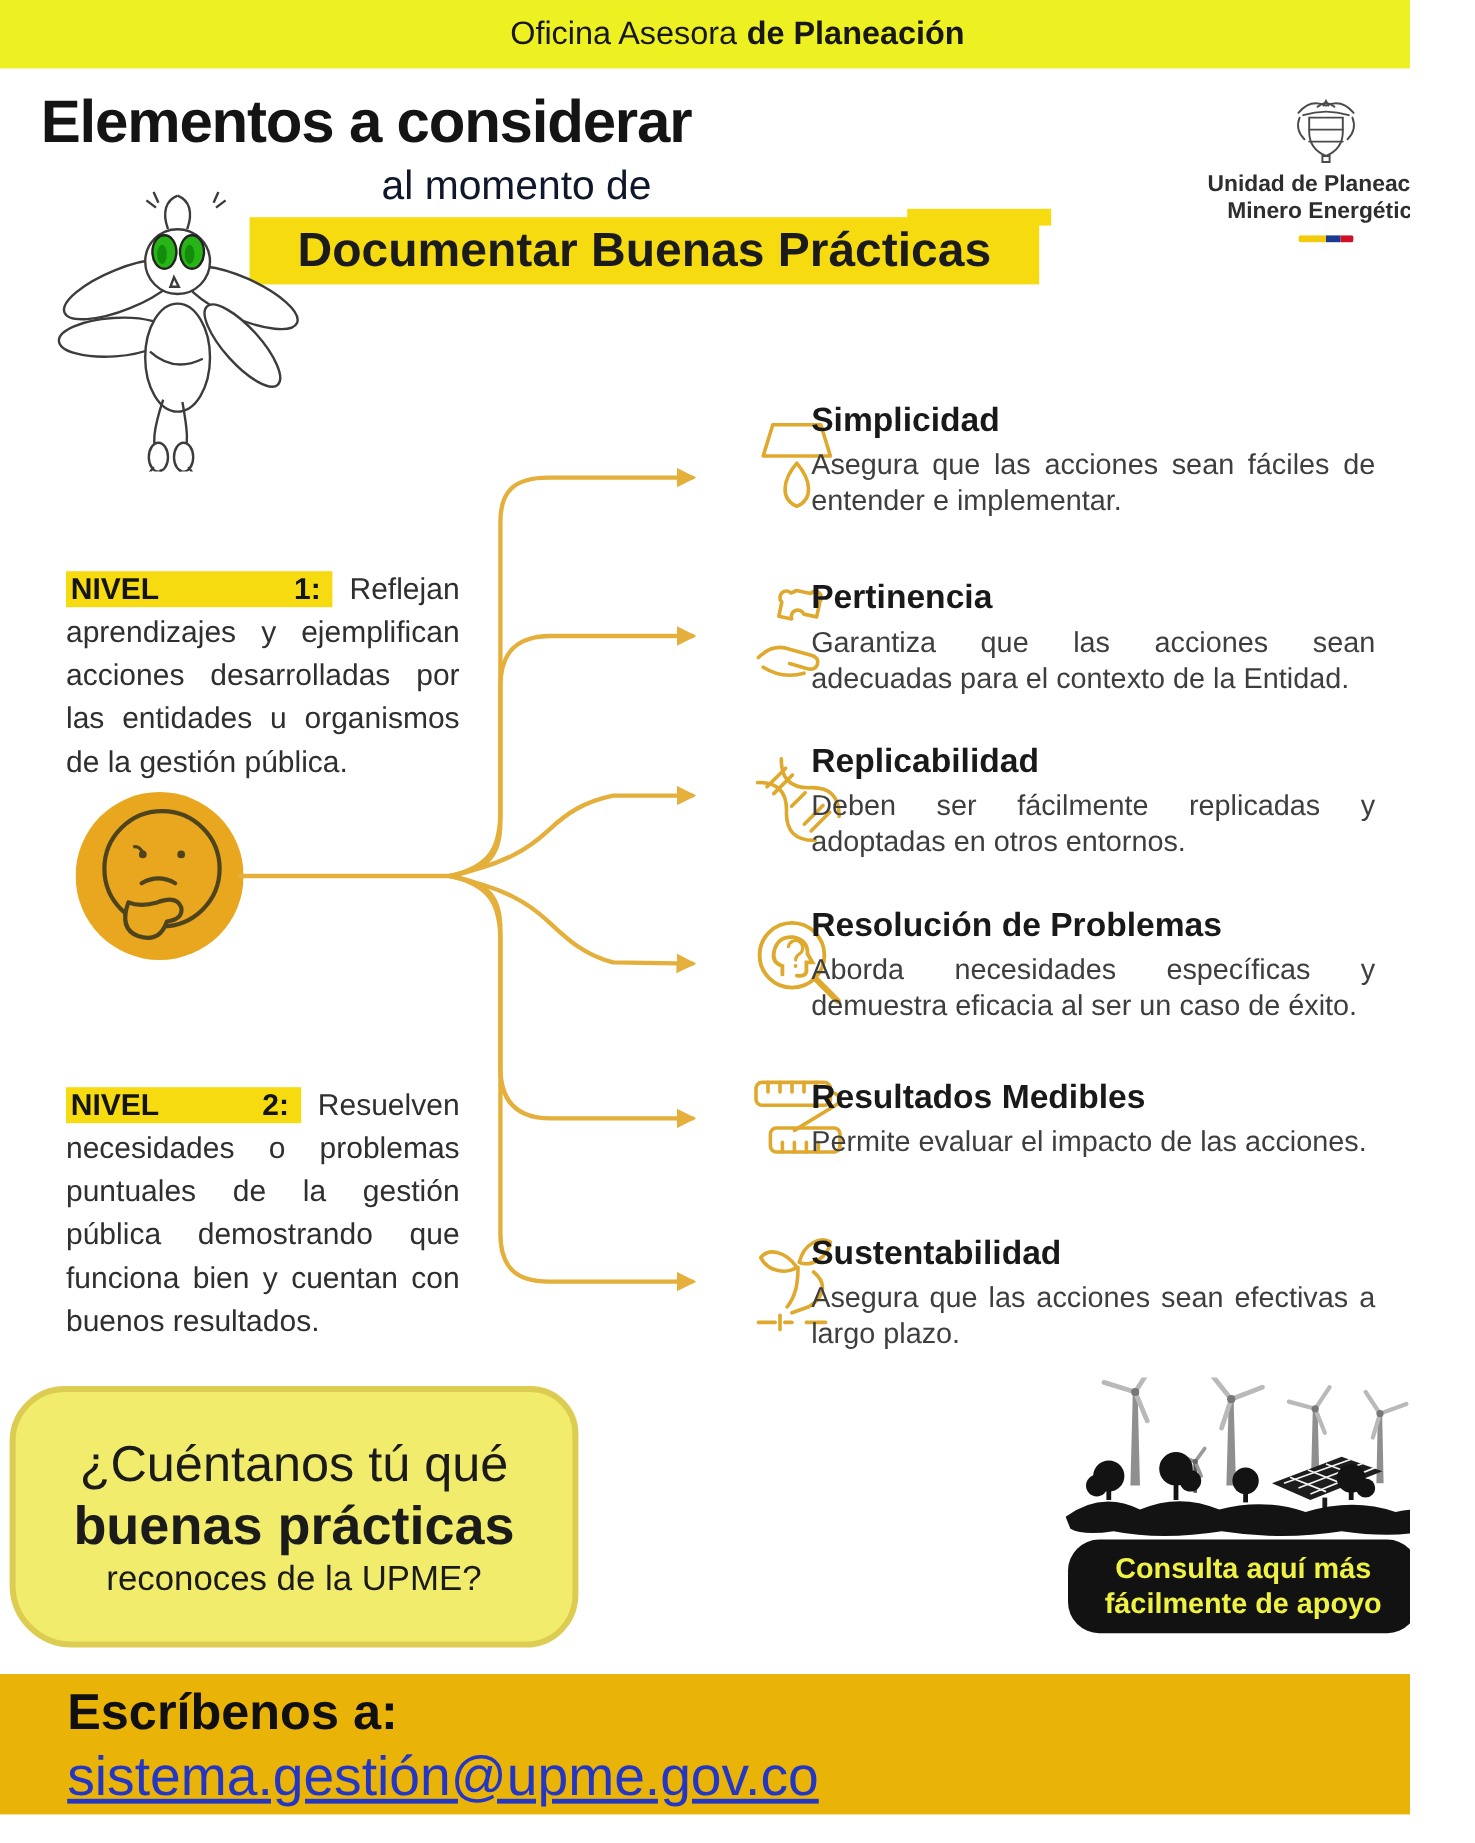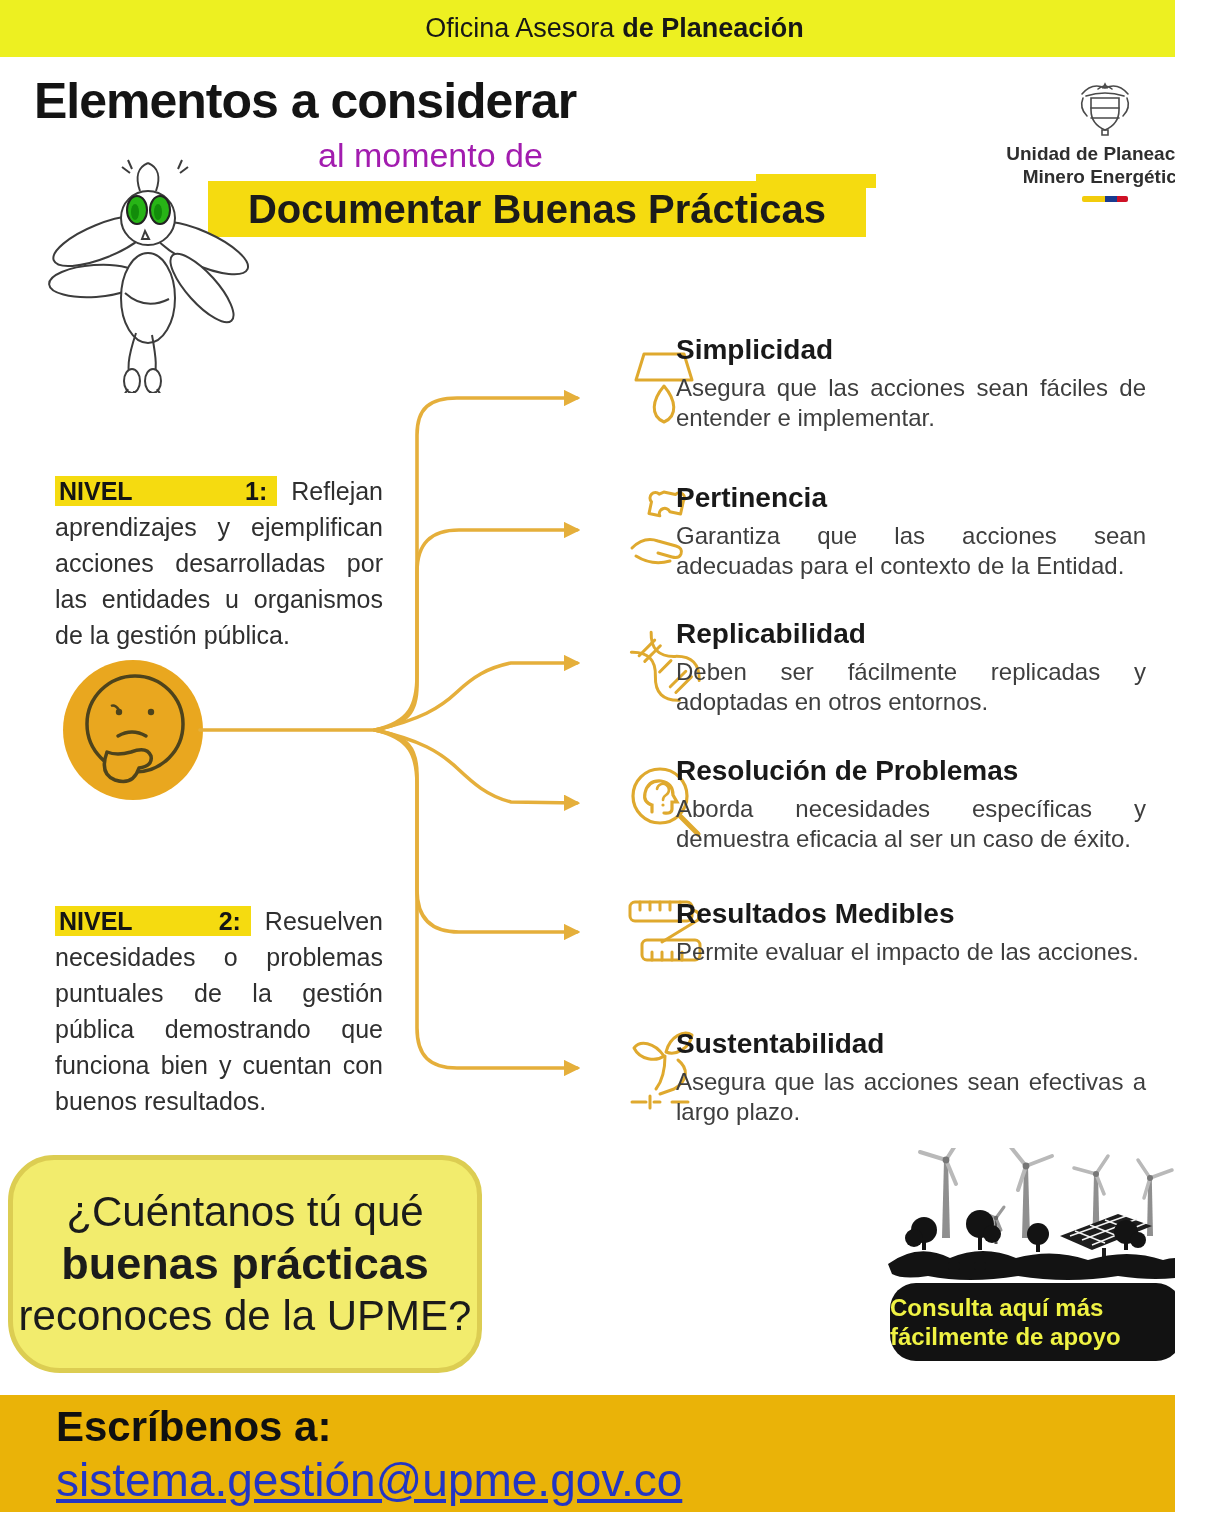--- a/index.html
+++ b/index.html
@@ -7,21 +7,21 @@
         font-family:"Liberation Sans","DejaVu Sans",sans-serif;color:#1d1d1d;}
 
   
   .top-banner{position:absolute;left:0;top:0;width:1229px;height:57px;background:#EDF021;
               display:flex;align-items:center;justify-content:center;font-size:27px;color:#171717;}
   .top-banner b{margin-left:8px;}
 
   
   .main-title{position:absolute;left:34px;top:72px;font-size:50px;font-weight:bold;
               letter-spacing:-1px;color:#141414;}
-  .sub-title{position:absolute;left:318px;top:136px;font-size:34px;color:#a21caf;}
+  .sub-title{position:absolute;left:318px;top:136px;font-size:34px;color:#0f172a;}
   .highlight-title{position:absolute;left:208px;top:181px;width:658px;height:56px;
                    background:#F5DB10;display:flex;align-items:center;justify-content:center;
                    font-size:40px;font-weight:bold;color:#1b1b1b;}
   .highlight-title::before{content:"";position:absolute;right:-10px;top:-7px;width:120px;height:14px;
                    background:#F5DB10;}
 
   
   .logo{position:absolute;left:1000px;top:80px;width:210px;text-align:center;}
   .logo .crest{display:block;margin:0 auto;}
   .logo .org{font-size:19px;font-weight:bold;color:#2e2e2e;line-height:23px;margin-top:6px;}
@@ -47,26 +47,26 @@
   .item p{margin:0;font-size:24px;line-height:30px;color:#3e3e3e;text-align:justify;text-align-last:left;}
   .item-icon{position:absolute;left:626px;width:80px;height:90px;}
 
   
   .question-box{position:absolute;left:8px;top:1155px;width:464px;height:208px;background:#F2EC6D;
                 border:5px solid #DCCD52;border-radius:46px 40px 44px 52px;
                 display:flex;flex-direction:column;align-items:center;justify-content:center;
                 color:#1b1b1b;}
   .question-box .l1{font-size:42px;}
   .question-box .l2{font-size:45px;font-weight:bold;margin:2px 0;}
-  .question-box .l3{font-size:42px;}
+  .question-box .l3{font-size:29px;}
 
   
   .eco{position:absolute;left:888px;top:1148px;}
   .info-pill{position:absolute;left:890px;top:1283px;width:292px;height:78px;background:#121212;
-             border-radius:26px;display:flex;flex-direction:column;align-items:flex-start;justify-content:center;
+             border-radius:26px;display:flex;flex-direction:column;align-items:center;justify-content:center;
              color:#EFF243;font-weight:bold;font-size:24px;line-height:29px;cursor:pointer;}
 
   
   .footer{position:absolute;left:0;top:1395px;width:1229px;height:117px;background:#eab308;}
   .footer .write{position:absolute;left:56px;top:8px;font-size:42px;font-weight:bold;color:#101010;}
   .footer a{position:absolute;left:56px;top:58px;font-size:46px;color:#2336C4;text-decoration:underline;}
 
   svg{display:block;}
 </style>
 </head>

